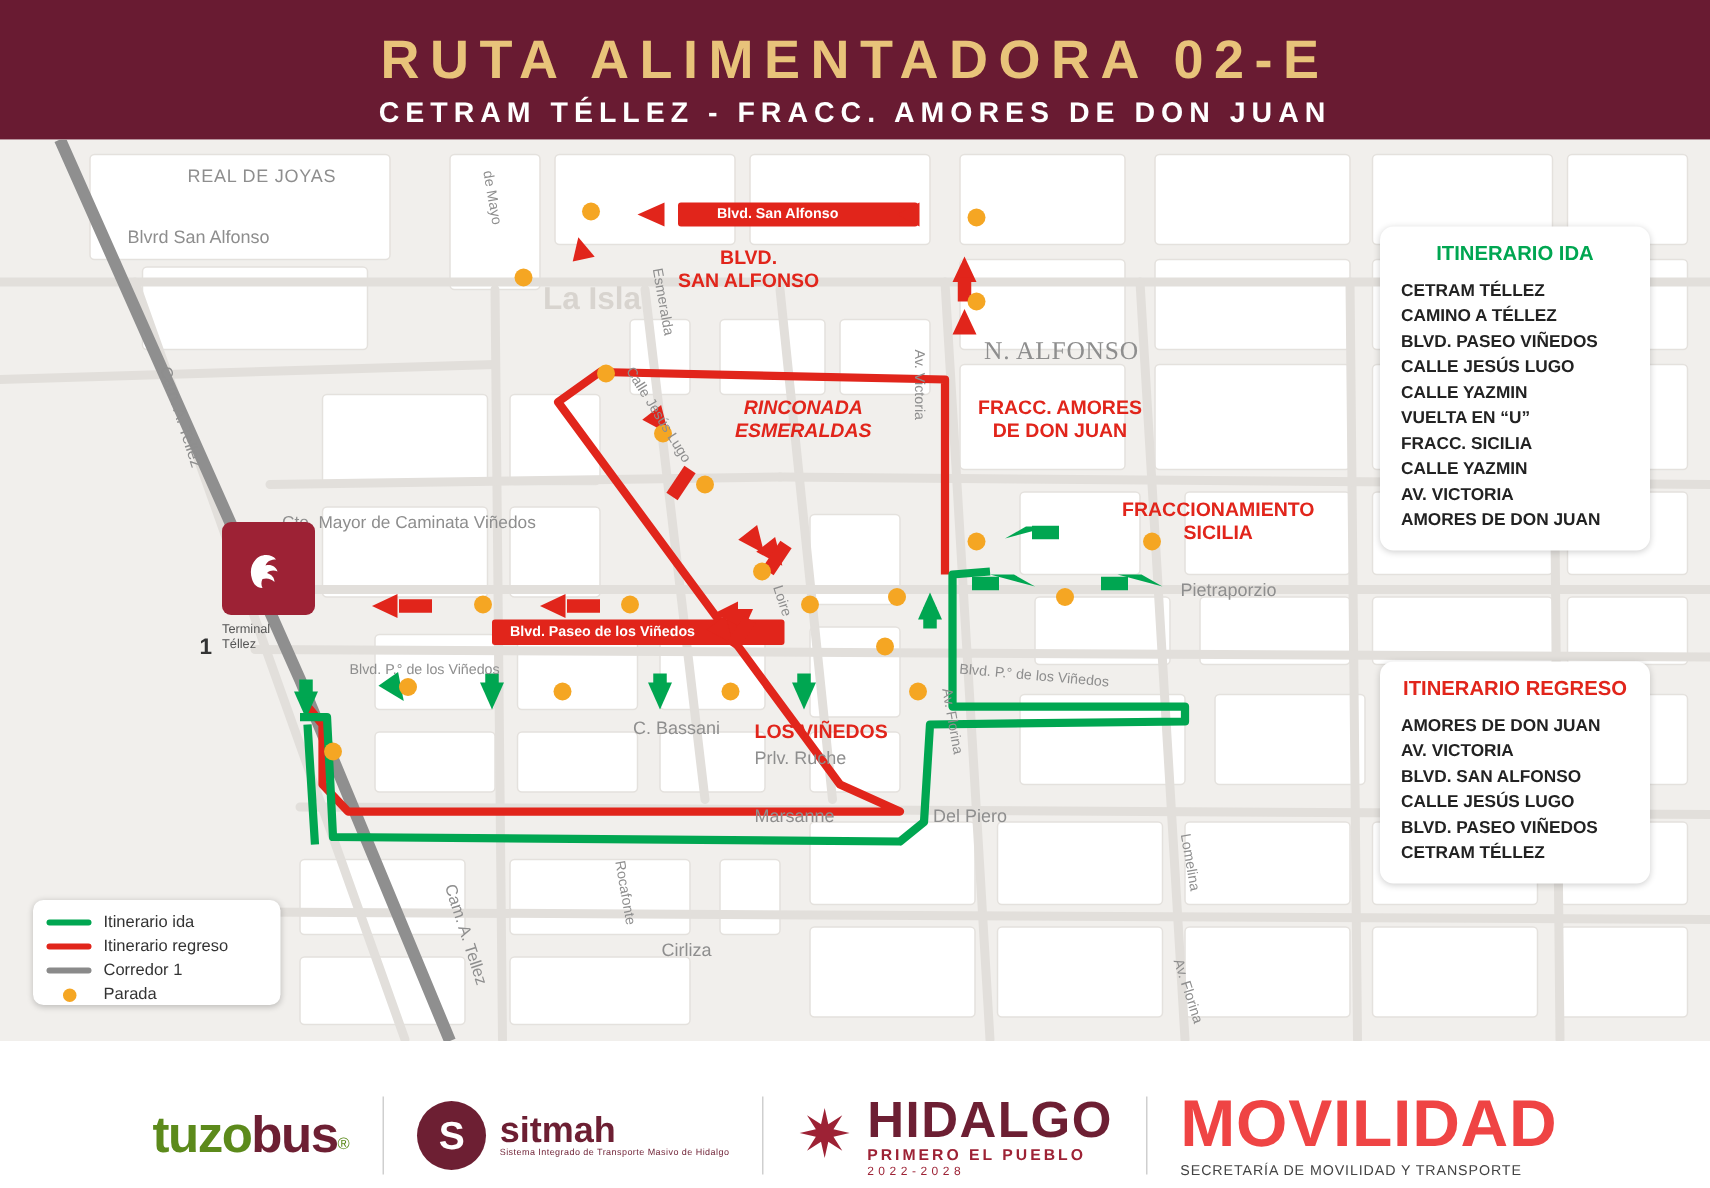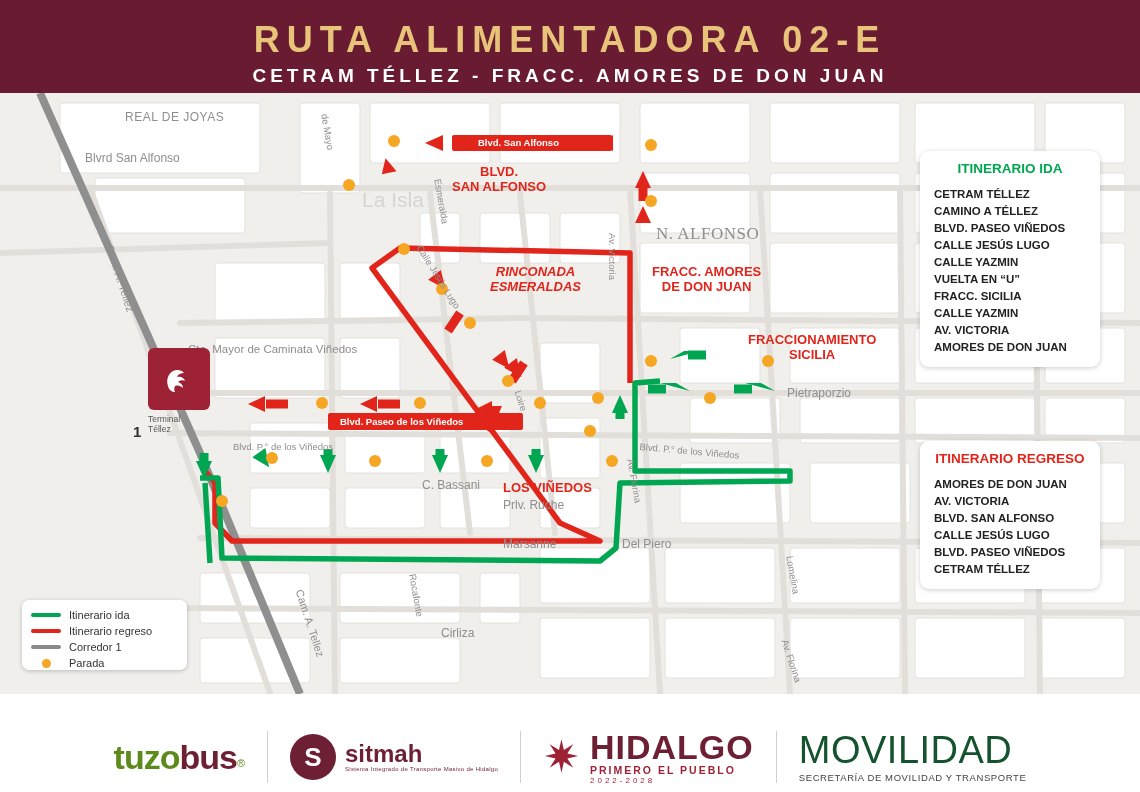--- a/index.html
+++ b/index.html
@@ -25,21 +25,21 @@
   
   .map{
     position:absolute;left:0;top:93px;width:1140px;height:601px;
     background:#f3f1ee;overflow:hidden;
   }
   .map-bg{position:absolute;left:0;top:0;width:1140px;height:601px;}
   
   .mlabel{
     position:absolute;color:#8e8e8e;font-size:11px;white-space:nowrap;
   }
-  .mlabel.huge{font-size:21px;color:#d8d4cf;font-weight:normal;}
+  .mlabel.huge{font-size:21px;color:#d8d4cf;font-weight:bold;}
   .rlabel{
     position:absolute;font-size:13px;font-weight:bold;white-space:nowrap;
     line-height:1.15;text-align:center;
   }
   .rlabel.red{color:#e1251b;}
   .rlabel.white-s{color:#ffffff;font-size:9.5px;font-weight:bold;}
   .street-lab{
     position:absolute;font-size:9.5px;color:#8e8e8e;white-space:nowrap;
   }
   
@@ -101,21 +101,21 @@
     width:46px;height:46px;border-radius:50%;background:#6d1f33;color:#fff;
     display:flex;align-items:center;justify-content:center;font-size:26px;font-weight:bold;
     margin-right:9px;
   }
   .sitmah-t{font-size:24px;font-weight:bold;color:#6d1f33;line-height:1;}
   .sitmah-s{font-size:6px;color:#6d1f33;letter-spacing:.3px;}
   .hid-star{color:#9d2235;font-size:44px;margin-right:10px;line-height:1;}
   .hid-t{font-size:34px;font-weight:bold;color:#6d1f33;line-height:1;letter-spacing:1px;}
   .hid-s{font-size:10.5px;color:#9d2235;letter-spacing:2px;font-weight:bold;}
   .hid-y{font-size:8px;color:#9d2235;letter-spacing:3px;}
-  .mov-t{font-size:38px;font-weight:normal;color:#14532d;line-height:1;letter-spacing:.5px;}
+  .mov-t{font-size:44px;font-weight:bold;color:#ef4444;line-height:1;letter-spacing:.5px;}
   .mov-s{font-size:9.5px;color:#444;letter-spacing:.6px;margin-top:3px;}
 </style>
 </head>
 <body>
 
 <div class="header">
   <div class="header-title">RUTA ALIMENTADORA 02-E</div>
   <div class="header-sub">CETRAM TÉLLEZ - FRACC. AMORES DE DON JUAN</div>
 </div>
 

